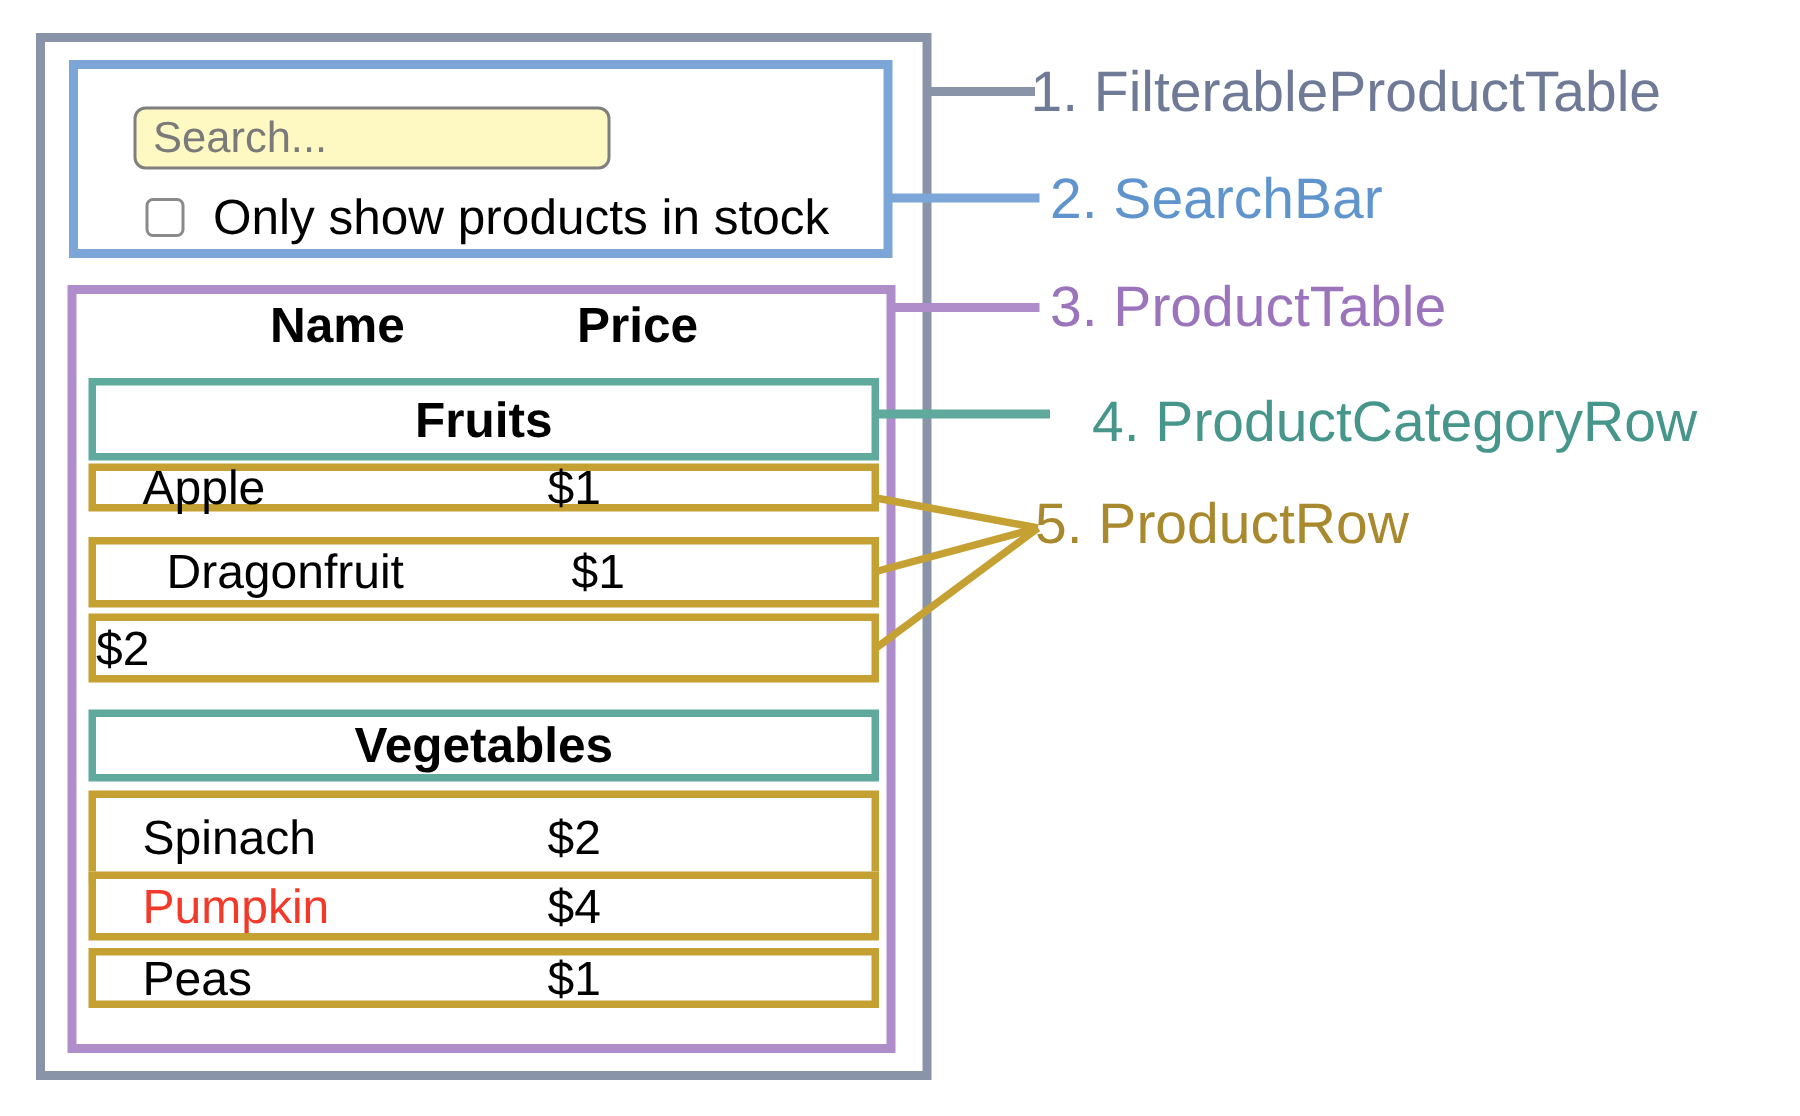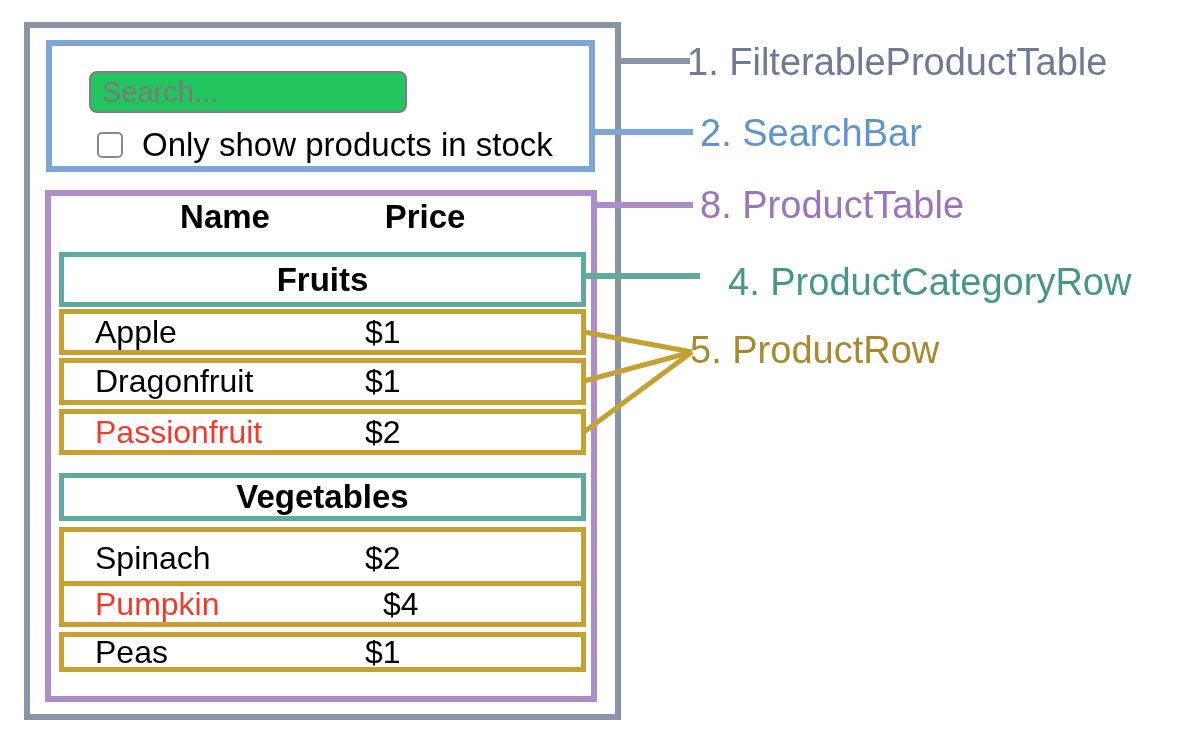--- a/index.html
+++ b/index.html
@@ -11,21 +11,21 @@
 
   
   #outer-box        { left:24px;  top:22px;  width:597px; height:698px; border:6px solid var(--c-container); }
   #searchbar-box    { left:46px;  top:40px;  width:549px; height:132px; border:6px solid var(--c-searchbar); }
   #product-table-box{ left:45px;  top:190px; width:552px; height:512px; border:6px solid var(--c-product-table); }
 
   
   #search-input {
     position:absolute; left:89px; top:71px; width:318px; height:42px; box-sizing:border-box;
     border:2px solid #7f7f7f; border-radius:8px; padding:0 11px;
-    font-family:"Liberation Sans", sans-serif; font-size:29px; color:#333; outline:none; background:#22c55e;
+    font-family:"Liberation Sans", sans-serif; font-size:29px; color:#333; outline:none; background:#fef9c3;
   }
   #search-input::placeholder { color:#7a7a7a; opacity:1; }
   #stock-checkbox {
     position:absolute; left:97px; top:132px; width:26px; height:26px; box-sizing:border-box;
     border:2px solid #8a8a8a; border-radius:5px; background:#fff; cursor:pointer;
   }
   #stock-label {
     position:absolute; left:142px; top:128px; font-size:33px; line-height:34px; color:#000; white-space:nowrap;
   }
 
@@ -45,25 +45,25 @@
   #category-vegetables { top:473px; height:48px; }
 
   .product-row {
     position:absolute; left:59px; width:527px; box-sizing:border-box;
     border:5px solid var(--c-product-row); background:#fff;
     display:flex; align-items:center; font-size:32px; color:#000;
   }
   .product-row .name  { margin-left:31px; width:270px; white-space:nowrap; }
   .product-row .price { white-space:nowrap; }
   .product-row .oos   { color:var(--c-out-of-stock); }
-  #row-apple        { top:309px; height:46px; }
-  #row-dragonfruit  { top:358px; height:47px; }
+  #row-apple        { top:309px; height:32px; }
+  #row-dragonfruit  { top:358px; height:47px;padding-left:16px; }
   #row-passionfruit { top:409px; height:46px; }
   #row-spinach      { top:527px; height:62px; }
-  #row-pumpkin      { top:581px; height:46px;gap:18px; }
+  #row-pumpkin      { top:581px; height:46px; }
   #row-peas         { top:632px; height:40px; }
 
   
   .anno { position:absolute; font-size:38px; line-height:42px; white-space:nowrap; letter-spacing:0; }
   #anno-1 { left:687px; top:41px;  color:var(--c-container-label); }
   #anno-2 { left:700px; top:112px; color:var(--c-searchbar-label); }
   #anno-3 { left:700px; top:184px; color:var(--c-product-table-label); }
   #anno-4 { left:728px; top:261px; color:var(--c-category-row-label); }
   #anno-5 { left:690px; top:329px; color:var(--c-product-row-label); }
 
@@ -91,21 +91,20 @@
 
   <div class="product-row" id="row-apple">
     <span class="name">Apple</span>
     <span class="price">$1</span>
   </div>
   <div class="product-row" id="row-dragonfruit">
     <span class="name">Dragonfruit</span>
     <span class="price">$1</span>
   </div>
   <div class="product-row" id="row-passionfruit">
-    <span class="name oos">Passionfruit</span>
     <span class="price">$2</span>
   </div>
 
   <div class="category-row" id="category-vegetables">
     <span>Vegetables</span>
   </div>
 
   <div class="product-row" id="row-spinach">
     <span class="name">Spinach</span>
     <span class="price">$2</span>
@@ -124,17 +123,17 @@
     <line x1="592" y1="132" x2="693" y2="132" stroke-width="6" style="stroke:var(--c-searchbar)"></line>
     <line x1="594" y1="205" x2="693" y2="205" stroke-width="6" style="stroke:var(--c-product-table)"></line>
     <line x1="583" y1="276" x2="700" y2="276" stroke-width="6" style="stroke:var(--c-category-row)"></line>
     <line x1="584" y1="332" x2="692" y2="352" stroke-width="5" style="stroke:var(--c-product-row)"></line>
     <line x1="584" y1="381" x2="692" y2="352" stroke-width="5" style="stroke:var(--c-product-row)"></line>
     <line x1="584" y1="432" x2="692" y2="352" stroke-width="5" style="stroke:var(--c-product-row)"></line>
   </svg>
 
   <div class="anno" id="anno-1">1. FilterableProductTable</div>
   <div class="anno" id="anno-2">2. SearchBar</div>
-  <div class="anno" id="anno-3">8. ProductTable</div>
+  <div class="anno" id="anno-3">3. ProductTable</div>
   <div class="anno" id="anno-4">4. ProductCategoryRow</div>
   <div class="anno" id="anno-5">5. ProductRow</div>
 
 </div>
 
 </body></html>

